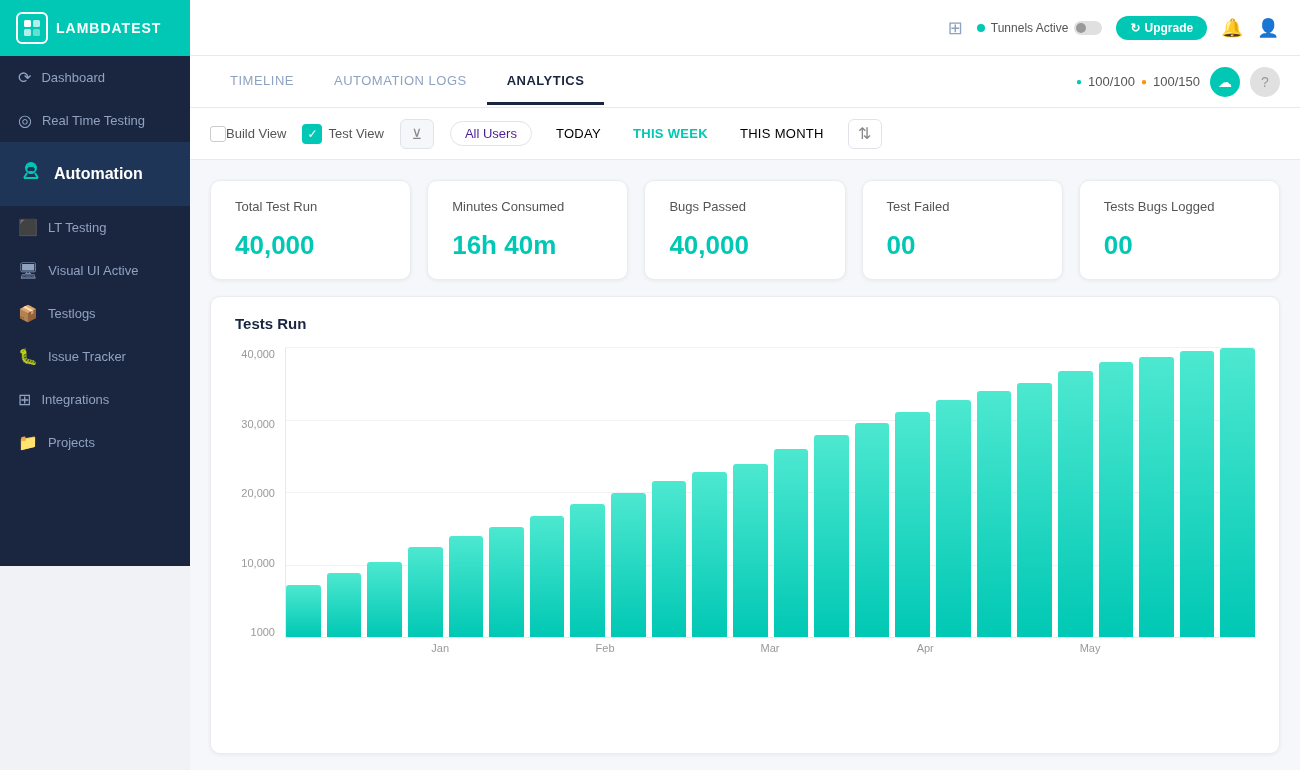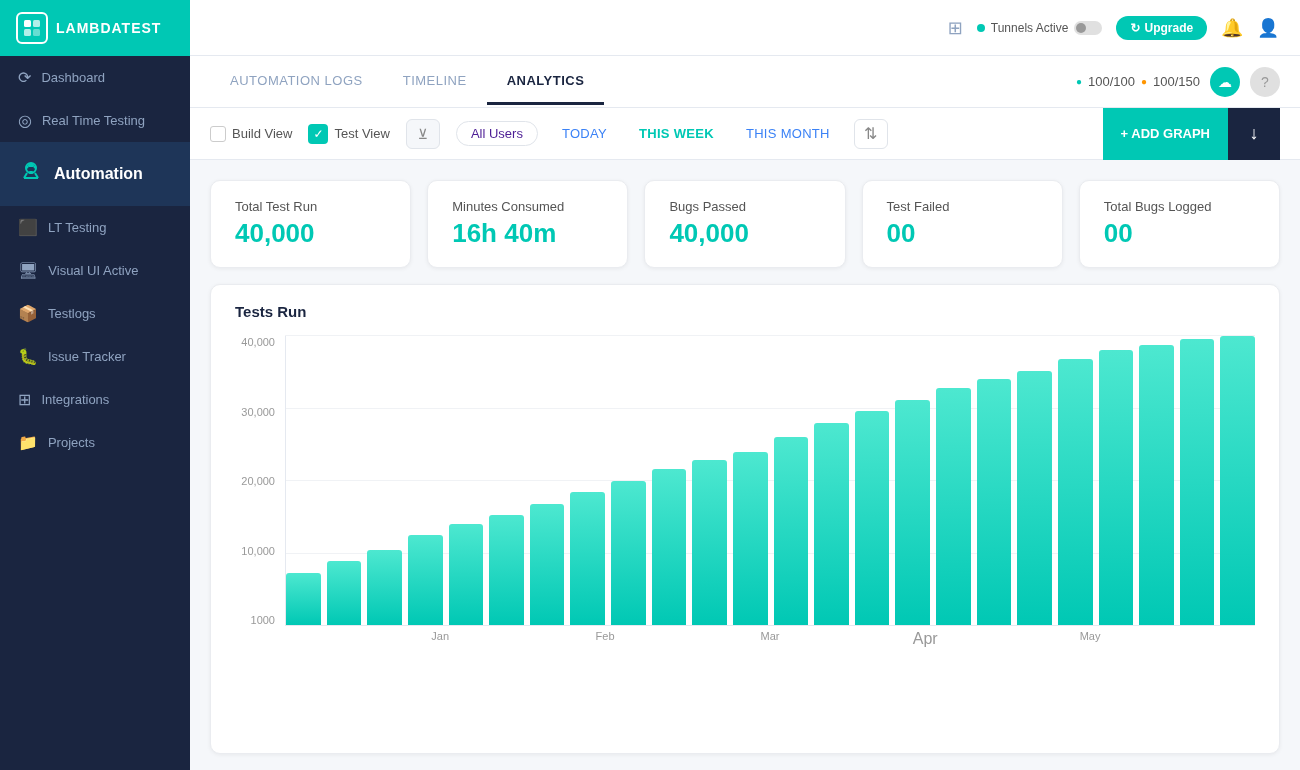--- a/index.html
+++ b/index.html
@@ -3,21 +3,21 @@
   <meta charset="utf-8">
   <style>
     * { margin: 0; padding: 0; box-sizing: border-box; }
     body { font-family: 'Segoe UI', Arial, sans-serif; background: #f0f2f5; width: 1300px; height: 770px; overflow: hidden; display: flex; }
 
     
     .sidebar {
       width: 190px;
       min-width: 190px;
       background: #1a2540;
-      height: 770px;
+      height: 566px;
       display: flex;
       flex-direction: column;
       color: #fff;
     }
     .sidebar-logo {
       background: #00c8b4;
       padding: 12px 16px;
       display: flex;
       align-items: center;
       gap: 8px;
@@ -143,21 +143,21 @@
     .filters-bar {
       background: #fff;
       display: flex;
       align-items: center;
       padding: 0 20px;
       gap: 16px;
       border-bottom: 1px solid #e5e9f0;
       height: 52px;
     }
     .checkbox-wrap {
-      display: flex; gap: 6px; cursor: pointer;
+      display: flex; gap: 0; cursor: pointer;
     }
     .checkbox {
       width: 16px; height: 16px; border: 1.5px solid #ccc; border-radius: 3px;
       background: #fff;
     }
     .checkbox-label { font-size: 13px; color: #555; }
     .test-view-check {
       display: flex; align-items: center; gap: 6px; cursor: pointer;
     }
     .test-view-box {
@@ -170,21 +170,21 @@
       border-radius: 6px; width: 34px; height: 30px;
       display: flex; align-items: center; justify-content: center;
       cursor: pointer; color: #888; font-size: 14px;
     }
     .user-select {
       background: #fff; border: 1.5px solid #e0e4ea;
       border-radius: 16px; padding: 4px 14px;
       font-size: 13px; color: #4c1d95; cursor: pointer;
     }
     .time-filter {
-      font-size: 13px; color: #3b82f6; cursor: pointer; padding: 4px 8px; font-weight: 500; letter-spacing: 0.3px;
+      font-size: 13px; color: #000000; cursor: pointer; padding: 4px 8px; font-weight: 500; letter-spacing: 0.3px;
     }
     .time-filter.active { color: #00c8b4; font-weight: 700; }
     .sort-btn {
       background: #fff; border: 1.5px solid #e0e4ea;
       border-radius: 6px; width: 34px; height: 30px;
       display: flex; align-items: center; justify-content: center;
       cursor: pointer; color: #888;
     }
     .filters-right {
       margin-left: auto;
@@ -212,21 +212,21 @@
       background: #f5f7fa;
     }
     .stat-card {
       background: #fff;
       border-radius: 10px;
       padding: 18px 24px;
       flex: 1;
       box-shadow: 0 1px 4px rgba(0,0,0,0.06);
       border: 1px solid #eaecf0;
     }
-    .stat-label { font-size: 13px; color: #555; margin-bottom: 4px; }
+    .stat-label { font-size: 13px; color: #555; margin-bottom: 16px; }
     .stat-value { font-size: 26px; font-weight: 700; color: #00c8b4; }
 
     
     .chart-area {
       background: #fff;
       margin: 0 20px 16px 20px;
       border-radius: 10px;
       padding: 18px 24px;
       box-shadow: 0 1px 4px rgba(0,0,0,0.06);
       border: 1px solid #eaecf0;
@@ -346,22 +346,22 @@
     </div>
     <button class="upgrade-btn">
       <span>↻</span>
       <span>Upgrade</span>
     </button>
     <span class="bell-icon">🔔</span>
     <span class="user-icon">👤</span>
   </div>
 
   <div class="tabs-bar">
+    <div class="tab">TIMELINE</div>
     <div class="tab">AUTOMATION LOGS</div>
-    <div class="tab">TIMELINE</div>
     <div class="tab active">ANALYTICS</div>
     <div class="tabs-right">
       <div class="credits-info">
         <span class="credit-dot-green">●</span>
         <span>100/100</span>
         <span class="credit-dot-orange">●</span>
         <span>100/150</span>
       </div>
       <button class="cloud-btn">☁</button>
       <button class="help-btn">?</button>
@@ -378,47 +378,41 @@
         <span style="color:#fff;font-size:12px;">✓</span>
       </div>
       <span class="checkbox-label">Test View</span>
     </div>
     <div class="filter-btn">⊻</div>
     <div class="user-select">All Users</div>
     <span class="time-filter">TODAY</span>
     <span class="time-filter active">THIS WEEK</span>
     <span class="time-filter">THIS MONTH</span>
     <div class="sort-btn">⇅</div>
-    <div class="filters-right">
-      <button class="add-graph-btn">+ ADD GRAPH</button>
-      <button class="download-btn">
-        <span>↓</span>
-      </button>
-    </div>
   </div>
 
   <div class="stats-row">
     <div class="stat-card">
       <div class="stat-label">Total Test Run</div>
       <div class="stat-value">40,000</div>
     </div>
     <div class="stat-card">
       <div class="stat-label">Minutes Consumed</div>
       <div class="stat-value">16h 40m</div>
     </div>
     <div class="stat-card">
       <div class="stat-label">Bugs Passed</div>
       <div class="stat-value">40,000</div>
     </div>
     <div class="stat-card">
       <div class="stat-label">Test Failed</div>
       <div class="stat-value">00</div>
     </div>
     <div class="stat-card">
-      <div class="stat-label">Total Bugs Logged</div>
+      <div class="stat-label">Tests Bugs Logged</div>
       <div class="stat-value">00</div>
     </div>
   </div>
 
   <div class="chart-area">
     <div class="chart-title">Tests Run</div>
     <div class="chart-container" id="chart-container">
     <div class="y-axis">
           <div class="y-label">40,000</div>
           <div class="y-label">30,000</div>
@@ -504,19 +498,19 @@
             <div class="bar" style="height: 99%;"></div>
           </div>
           <div class="bar-wrap">
             <div class="bar" style="height: 100%;"></div>
           </div>
         </div>
         <div style="position: absolute; left: 50px; right: 0px; bottom: 0px; height: 26px;">
           <div style="position: absolute; left: 16%; transform: translateX(-50%); font-size: 11px; color: rgb(153, 153, 153);">Jan</div>
           <div style="position: absolute; left: 33%; transform: translateX(-50%); font-size: 11px; color: rgb(153, 153, 153);">Feb</div>
           <div style="position: absolute; left: 50%; transform: translateX(-50%); font-size: 11px; color: rgb(153, 153, 153);">Mar</div>
-          <div style="position: absolute; left: 66%; transform: translateX(-50%); font-size: 16px; color: rgb(153, 153, 153);">Apr</div>
+          <div style="position: absolute; left: 66%; transform: translateX(-50%); font-size: 11px; color: rgb(153, 153, 153);">Apr</div>
           <div style="position: absolute; left: 83%; transform: translateX(-50%); font-size: 11px; color: rgb(153, 153, 153);">May</div>
         </div>
       </div>
   </div>
 
 </div>
 
 </body></html>

